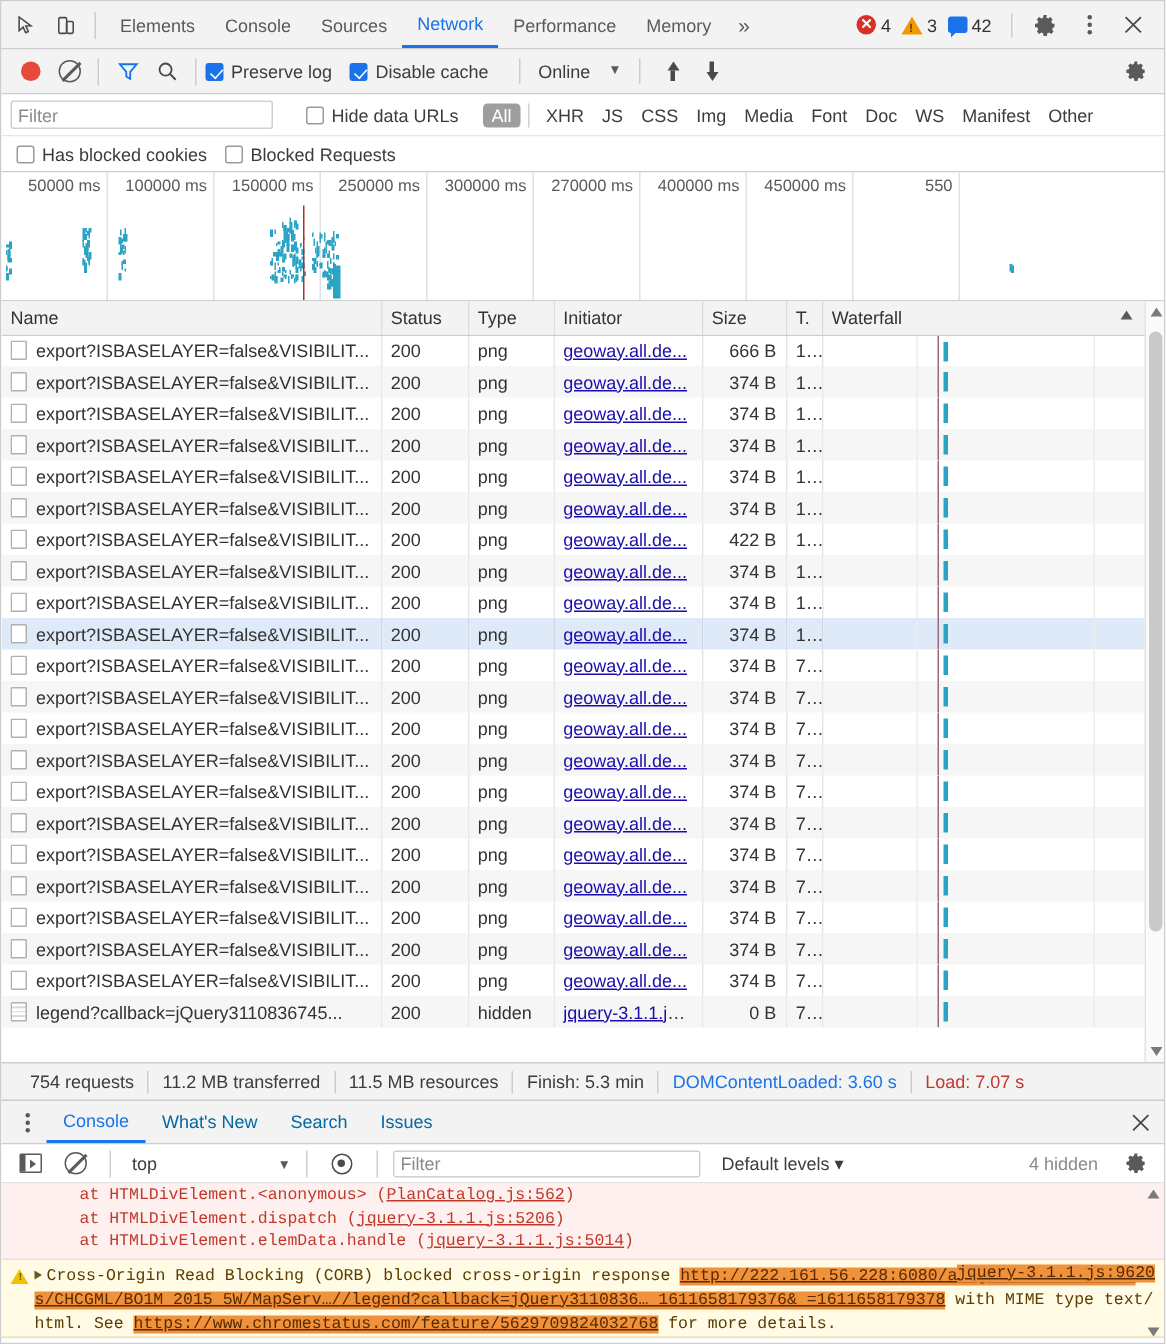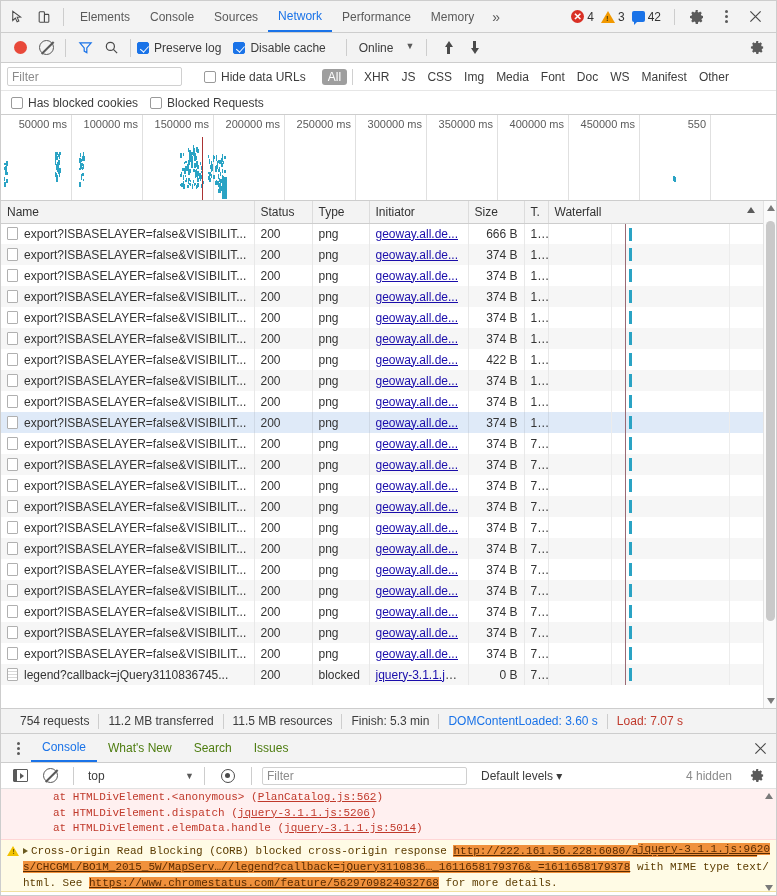--- a/index.html
+++ b/index.html
@@ -135,21 +135,21 @@
   .summary .sep{width:1px;height:15px;background:#cdcdcd;}
   .sum-dcl{color:#1a73e8;}
   .sum-load{color:#c0392b;}
 
   
   .drawer{height:161px;min-height:161px;display:flex;flex-direction:column;background:#fff;}
   .drawertabs{height:29px;min-height:29px;display:flex;align-items:center;
     background:#f3f3f3;border-bottom:1px solid #cdcdcd;padding:0 4px;}
   .dots{width:18px;display:flex;flex-direction:column;align-items:center;gap:2px;cursor:pointer;}
   .dots i{width:3px;height:3px;background:#5a5a5a;border-radius:50%;display:block;}
-  .drawertab{padding:0 11px;height:28px;display:flex;align-items:center;color:#4d7c0f;
+  .drawertab{padding:0 11px;height:28px;display:flex;align-items:center;color:#0369a1;
     font-size:12px;cursor:pointer;white-space:nowrap;}
   .drawertab.active{color:#1a73e8;border-bottom:2px solid #1a73e8;}
   .closex{width:24px;height:24px;display:flex;align-items:center;justify-content:center;
     color:#5a5a5a;font-size:15px;cursor:pointer;}
   .consoletoolbar{height:26px;min-height:26px;display:flex;align-items:center;
     background:#fff;border-bottom:1px solid #e2e2e2;padding:0 6px;gap:4px;}
   .sidebar-ic{width:15px;height:13px;border:1.4px solid #5a5a5a;border-radius:1px;position:relative;}
   .sidebar-ic::before{content:"";position:absolute;left:0;top:0;bottom:0;width:3.5px;
     background:#5a5a5a;}
   .sidebar-ic::after{content:"";position:absolute;left:6px;top:3px;width:0;height:0;
@@ -333,30 +333,27 @@
         <div class="ov-cell" style="flex: 0 0 71px;">
           <span class="lbl">50000 ms</span>
         </div>
         <div class="ov-cell" style="flex: 0 0 71px;">
           <span class="lbl">100000 ms</span>
         </div>
         <div class="ov-cell" style="flex: 0 0 71px;">
           <span class="lbl">150000 ms</span>
         </div>
         <div class="ov-cell" style="flex: 0 0 71px;">
-          <span class="lbl">200000 ms</span>
-        </div>
-        <div class="ov-cell" style="flex: 0 0 71px;">
           <span class="lbl">250000 ms</span>
         </div>
         <div class="ov-cell" style="flex: 0 0 71px;">
           <span class="lbl">300000 ms</span>
         </div>
         <div class="ov-cell" style="flex: 0 0 71px;">
-          <span class="lbl">350000 ms</span>
+          <span class="lbl">270000 ms</span>
         </div>
         <div class="ov-cell" style="flex: 0 0 71px;">
           <span class="lbl">400000 ms</span>
         </div>
         <div class="ov-cell" style="flex: 0 0 71px;">
           <span class="lbl">450000 ms</span>
         </div>
         <div class="ov-cell" style="flex: 0 0 71px;">
           <span class="lbl">550</span>
         </div>
@@ -1032,21 +1029,21 @@
             </td>
           </tr>
           <tr class="row">
             <td>
               <div class="namecell">
                 <span class="tinyicon script"></span>
                 <span style="overflow: hidden; text-overflow: ellipsis;">legend?callback=jQuery3110836745...</span>
               </div>
             </td>
             <td>200</td>
-            <td>blocked</td>
+            <td>hidden</td>
             <td><span class="initlink">jquery-3.1.1.js:...</span></td>
             <td class="sizecell">0 B</td>
             <td>7..</td>
             <td class="wf-cell">
               <span class="wf-gridline" style="left: 62px;"></span>
               <span class="wf-gridline" style="left: 180px;"></span>
               <span class="wf-marker" style="left: 76px;"></span>
               <span class="wf-bar" style="left: 80px;"></span>
             </td>
           </tr>

